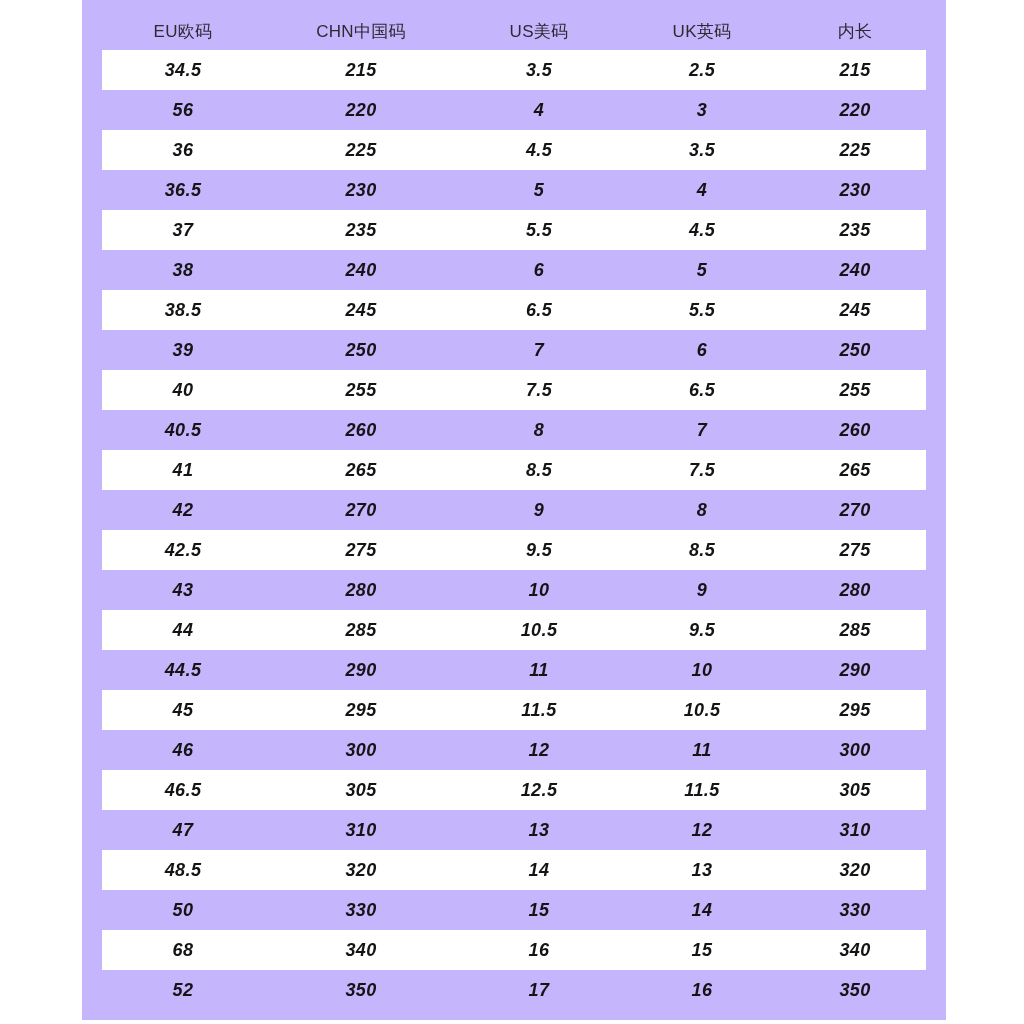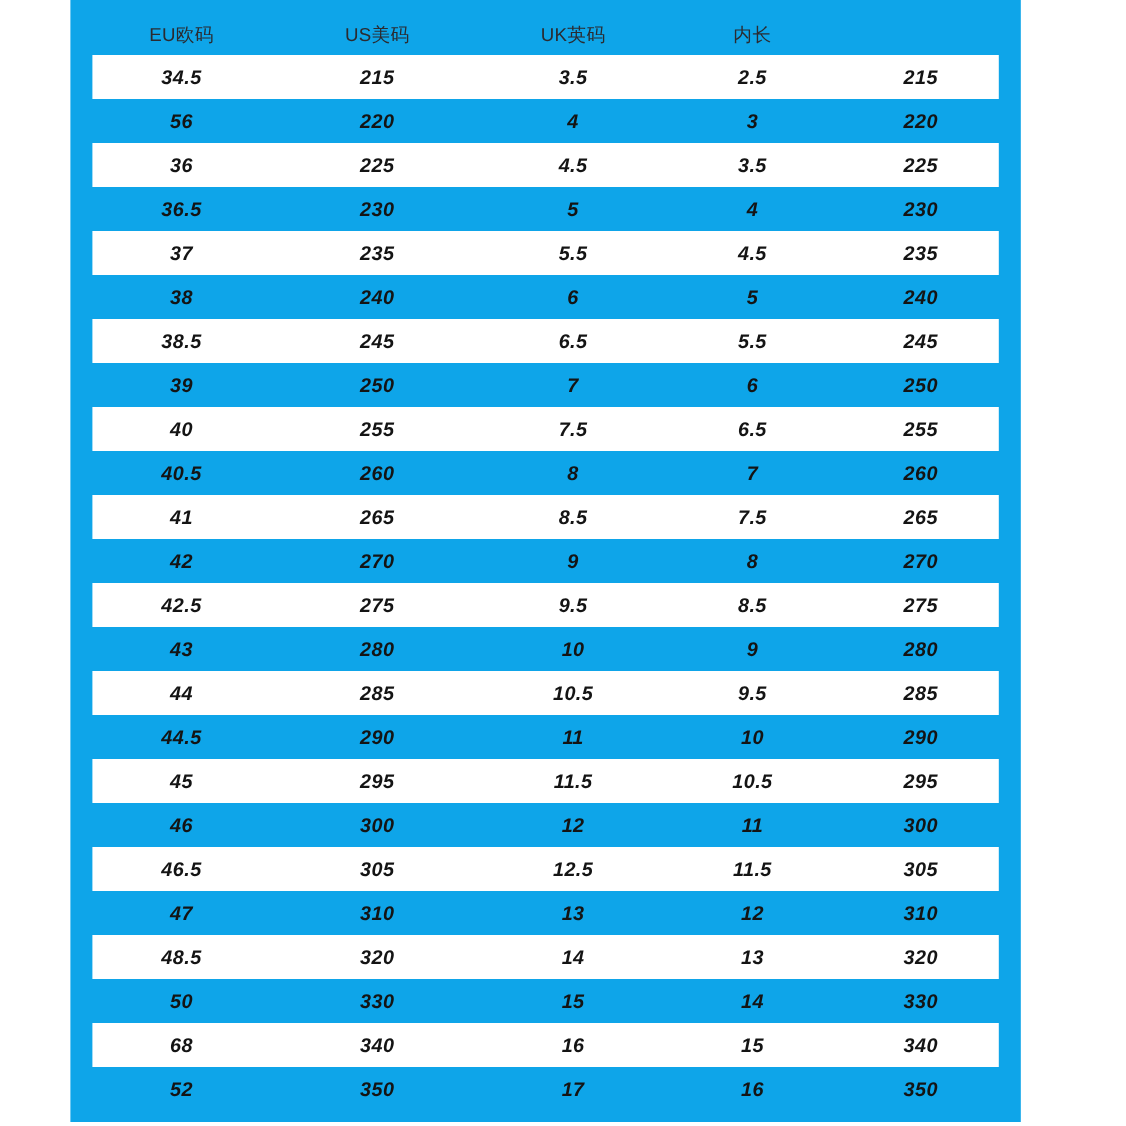--- a/index.html
+++ b/index.html
@@ -5,25 +5,25 @@
   html, body {
     margin: 0;
     padding: 0;
     width: 1024px;
     height: 1024px;
     background: #ffffff;
     font-family: "Liberation Sans", "DejaVu Sans", sans-serif;
   }
   .panel {
     position: absolute;
-    left: 64px;
+    left: 82px;
     top: 0;
     width: 864px;
     height: 1020px;
-    background: #0ea5e9;
+    background: #c4b5fd;
   }
   .grid-row {
     display: grid;
     grid-template-columns: 162fr 194fr 162fr 164fr 142fr;
     margin: 0 20px;
     align-items: center;
     text-align: center;
   }
   .header-row {
     height: 50px;
@@ -49,20 +49,21 @@
     color: #141414;
     letter-spacing: 0.4px;
   }
 </style>
 </head>
 <body>
 
 <div class="panel">
   <div class="grid-row header-row">
     <div class="header-cell">EU欧码</div>
+    <div class="header-cell">CHN中国码</div>
     <div class="header-cell">US美码</div>
     <div class="header-cell">UK英码</div>
     <div class="header-cell">内长</div>
   </div>
   <div>
       <div class="grid-row row odd">
         <div class="cell">34.5</div>
         <div class="cell">215</div>
         <div class="cell">3.5</div>
         <div class="cell">2.5</div>

